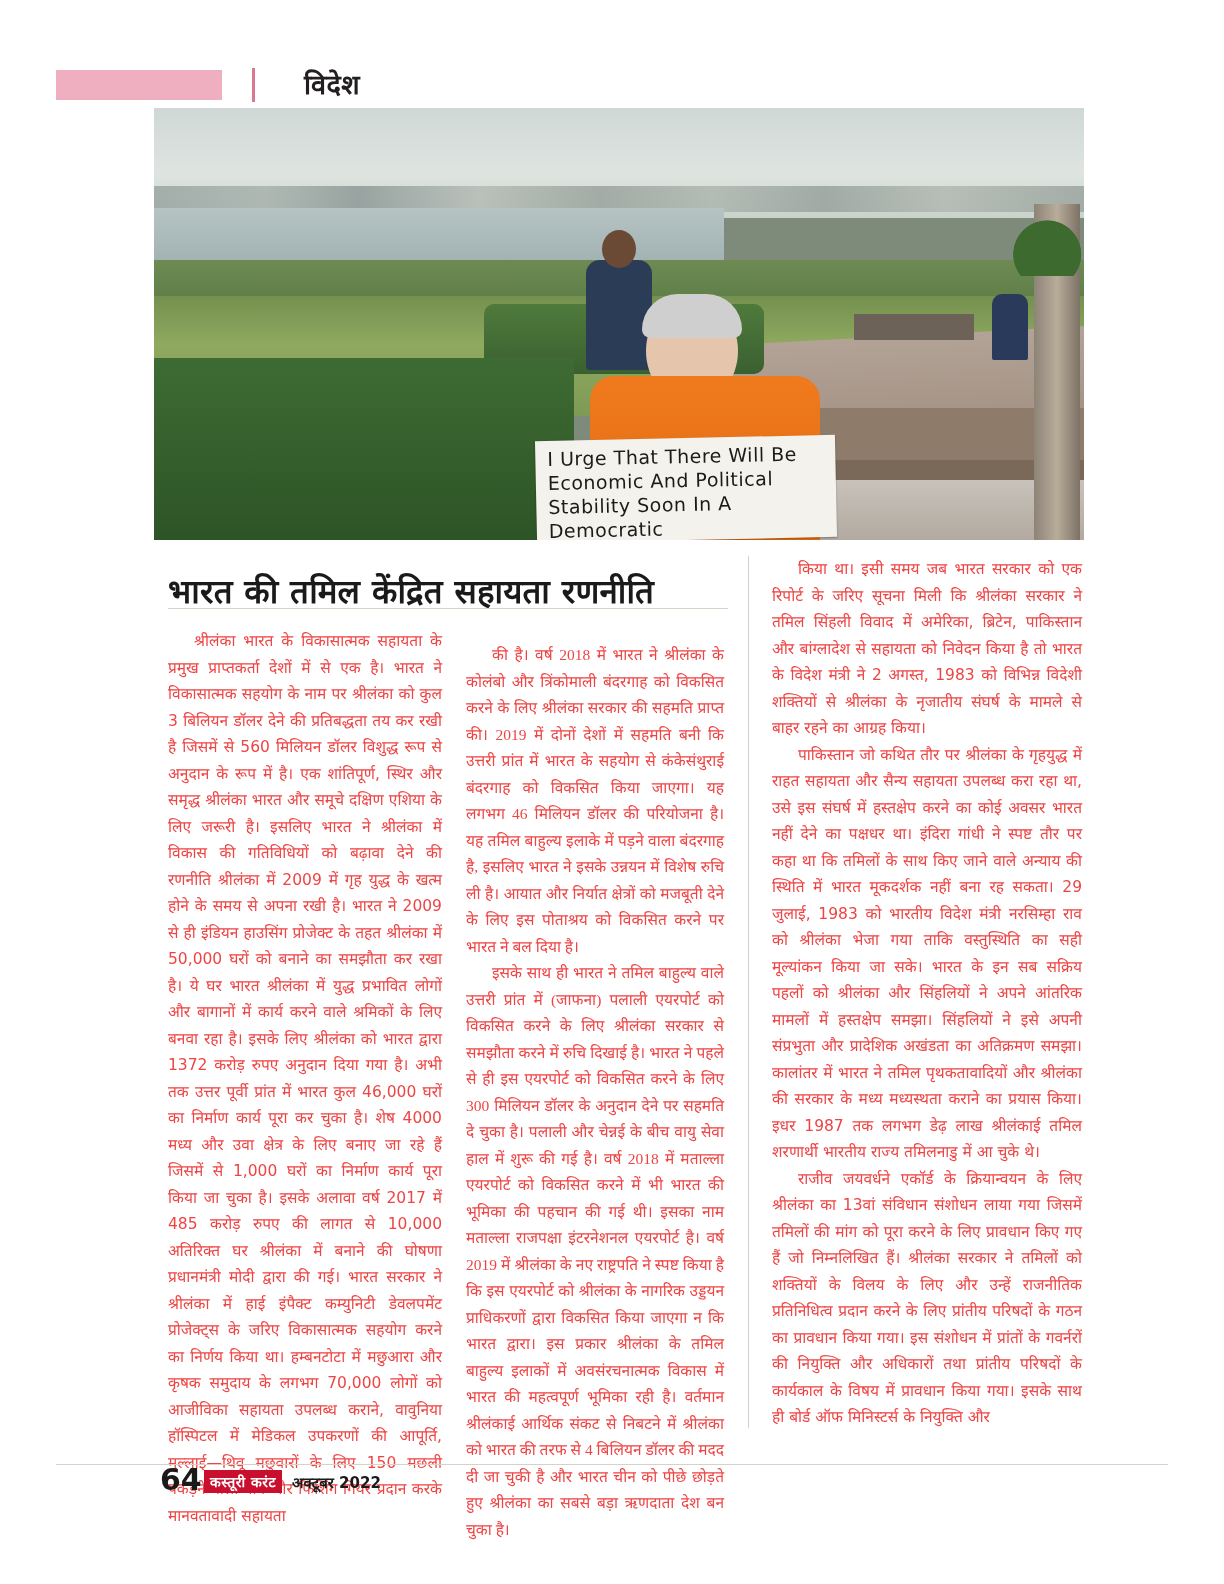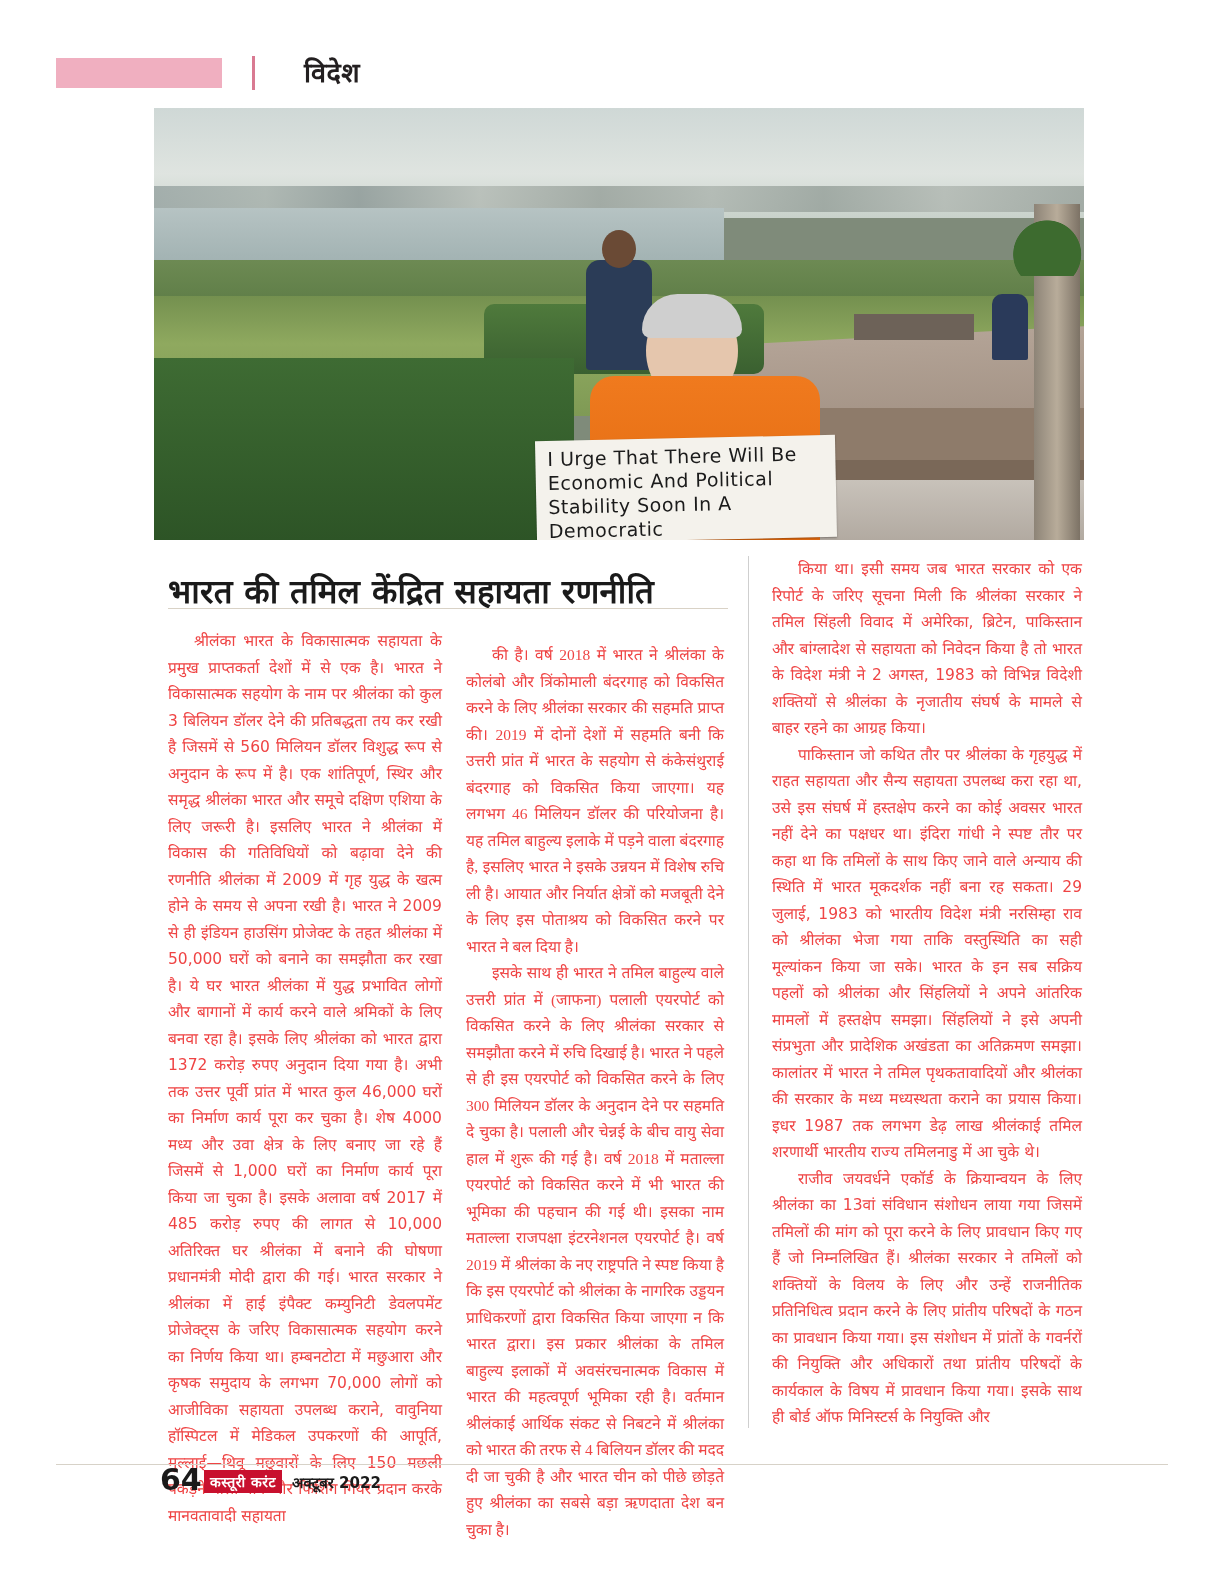--- a/index.html
+++ b/index.html
@@ -18,21 +18,21 @@
     position: absolute;
     left: 0; top: 0;
     width: 1224px;
     height: 1584px;
     background: #fff;
   }
 
   
   .header {
     position: absolute;
-    left: 0; top: 0;
+    left: 0; top: 12px;
     width: 1224px;
     height: 136px;
   }
   .header-bar {
     position: absolute;
     left: 56px; top: 58px;
     width: 166px;
     height: 30px;
     background: #f0afc0;
   }

